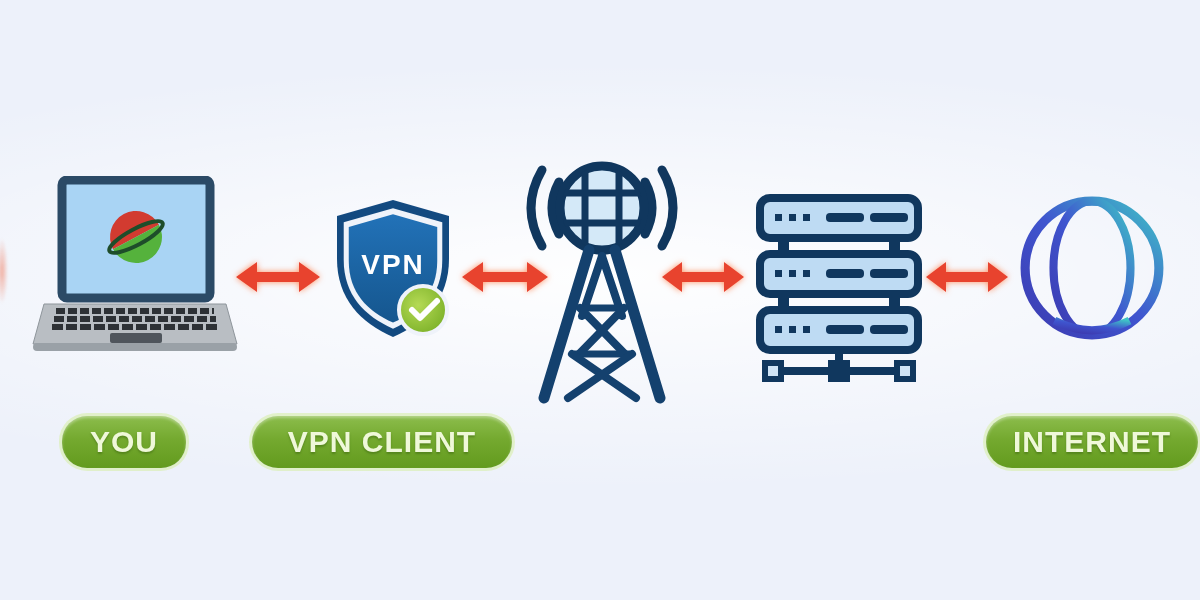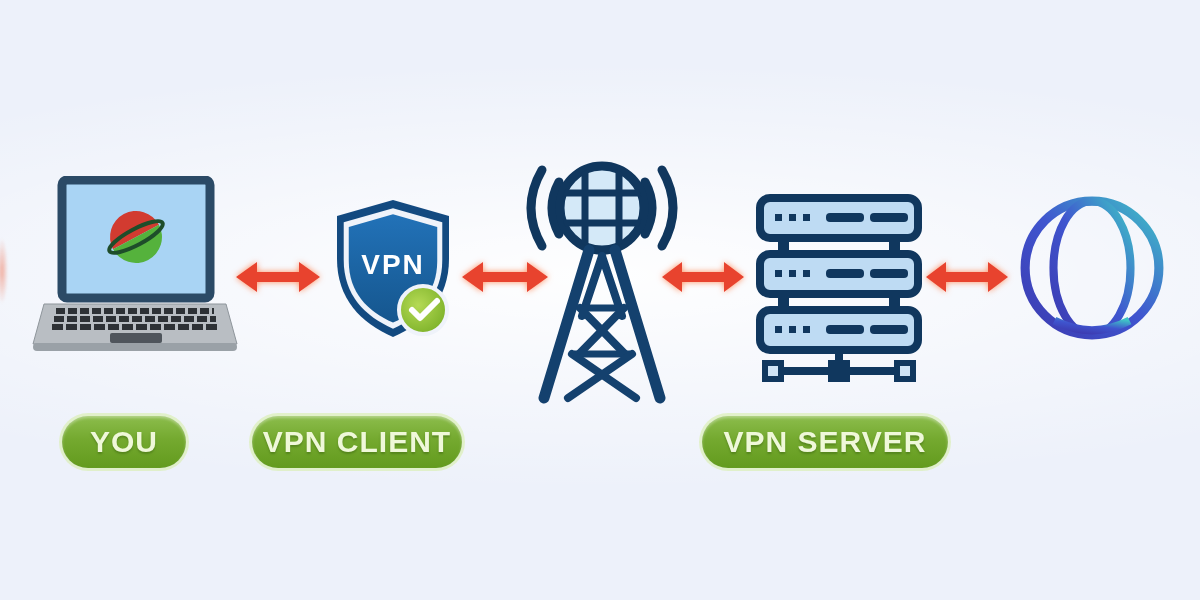--- a/index.html
+++ b/index.html
@@ -194,17 +194,17 @@
         <circle cx="75" cy="75" r="66" stroke-width="9"></circle>
         <ellipse cx="75" cy="75" rx="38" ry="66" stroke-width="8"></ellipse>
         <line x1="75" y1="9" x2="75" y2="141" stroke-width="8"></line>
         <line x1="9" y1="75" x2="141" y2="75" stroke-width="8"></line>
         <line x1="17" y1="103" x2="133" y2="103" stroke-width="8"></line>
         <path d="M38,127 Q75,146 112,127" stroke-width="8"></path>
       </g>
     </svg>
   </div>
 
-  <div class="pill" style="left:62px;width:124px;">YOU</div>
-  <div class="pill" style="left:252px;width:210px;">VPN CLIENT</div>
-  <div class="pill" style="left:702px;width:246px;">VPN SERVER</div>
+  <div class="pill" style="left:62px;width:124px;border-radius:25px;">YOU</div>
+  <div class="pill" style="left:252px;width:260px;">VPN CLIENT</div>
+  <div class="pill" style="left:986px;width:212px;">INTERNET</div>
 
 </div>
 
 </body></html>

